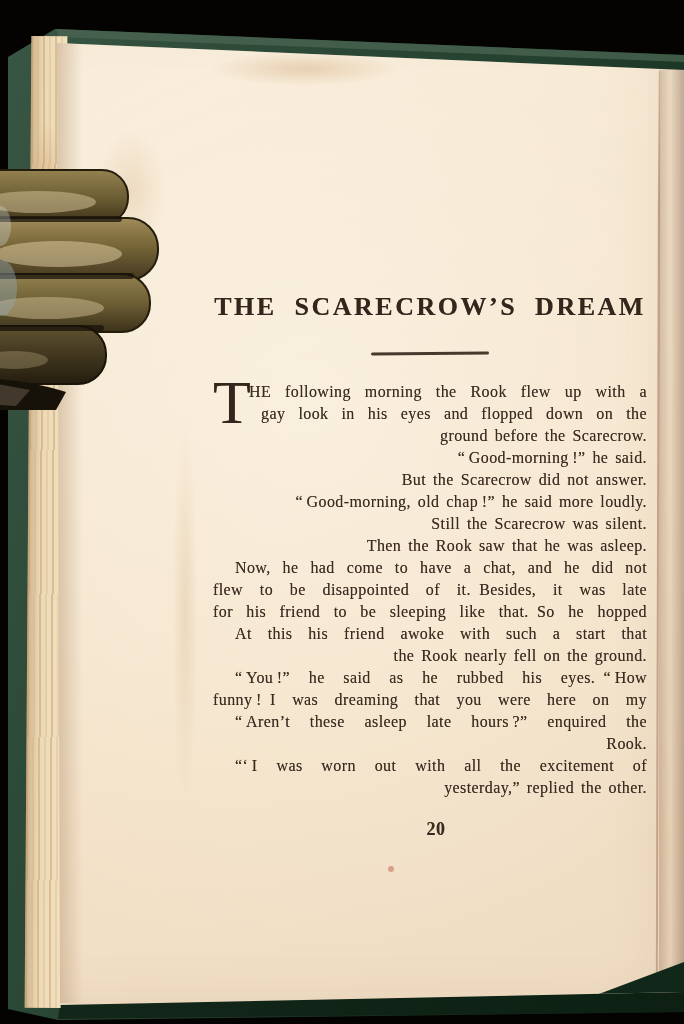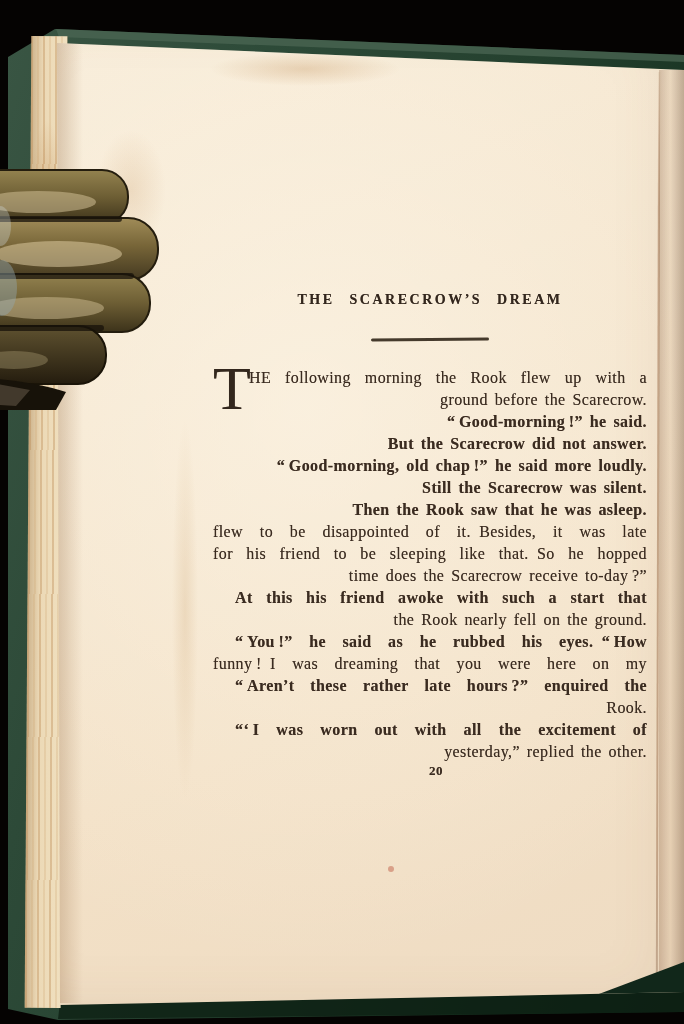--- a/index.html
+++ b/index.html
@@ -47,34 +47,34 @@
     background:linear-gradient(180deg,rgba(155,110,75,.1),rgba(155,110,75,.55) 15%,rgba(155,110,75,.5) 85%,rgba(100,60,35,.3));
     transform:rotate(.15deg);}
   .gutter-shade{position:absolute;left:659px;top:70px;width:25px;height:920px;
     background:linear-gradient(90deg,rgba(130,85,55,.28),rgba(223,192,158,.25) 45%,rgba(90,55,30,.30));}
   .corner-wedge{position:absolute;inset:0;background:#11271a;
     clip-path:polygon(575px 1003px,684px 962px,684px 1012px,580px 1012px);}
 
   
   .text-block{position:absolute;left:213px;top:292px;width:434px;color:#3a2b20;
     text-shadow:0 0 .5px rgba(58,43,32,.55);}
-  .chapter-title{margin:0;font-size:14px;font-weight:bold;letter-spacing:2.5px;word-spacing:9px;
+  .chapter-title{margin:0;font-size:26px;font-weight:bold;letter-spacing:2.5px;word-spacing:9px;
     text-align:center;color:#32261d;white-space:nowrap;}
   .rule{width:118px;height:3px;background:#453a2c;margin:30px auto 0 auto;border-radius:2px;
     transform:rotate(-.6deg);}
   .lines{position:relative;margin-top:26px;font-size:16px;line-height:22px;
     letter-spacing:.4px;word-spacing:2.5px;}
   .dropcap{position:absolute;left:0;top:-3px;font-size:62px;line-height:48px;color:#33271d;}
   .line{width:434px;}
   .line.j{text-align:justify;text-align-last:justify;}
   .line.end{text-align:right;}
-  .line.ind{text-indent:22px;font-weight:bold;}
+  .line.ind{text-indent:22px;}
   .line.dc1{padding-left:36px;width:398px;}
   .line.dc2{padding-left:48px;width:386px;}
-  .page-number{margin-top:0;text-align:center;font-size:13px;font-weight:bold;
+  .page-number{margin-top:20px;text-align:center;font-size:18px;font-weight:bold;
     letter-spacing:.5px;color:#3a2b20;padding-left:12px;}
 
   
   .ornament{position:absolute;left:-4px;top:168px;}
 </style>
 </head>
 <body>
 
 <div class="scene">
 
@@ -94,34 +94,35 @@
     <div class="gutter-line"></div>
     <div class="gutter-shade"></div>
     <div class="corner-wedge"></div>
 
     <div class="text-block">
       <h1 class="chapter-title">THE SCARECROW’S DREAM</h1>
       <div class="rule"></div>
       <div class="lines" id="lines">
         <span class="dropcap">T</span>
       <div class="line dc1 j">HE following morning the Rook flew up with a</div>
+          <div class="line dc2 j">gay look in his eyes and flopped down on the</div>
           <div class="line end">ground before the Scarecrow.</div>
           <div class="line ind end">“ Good-morning !” he said.</div>
           <div class="line ind end">But the Scarecrow did not answer.</div>
           <div class="line ind end">“ Good-morning, old chap !” he said more loudly.</div>
           <div class="line ind end">Still the Scarecrow was silent.</div>
           <div class="line ind end">Then the Rook saw that he was asleep.</div>
+          <div class="line ind j">Now, he had come to have a chat, and he did not</div>
           <div class="line j">flew to be disappointed of it. Besides, it was late</div>
           <div class="line j">for his friend to be sleeping like that. So he hopped</div>
-          <div class="line end">time does the Scarecrow receive to-day ?”</div>
           <div class="line ind j">At this his friend awoke with such a start that</div>
           <div class="line end">the Rook nearly fell on the ground.</div>
           <div class="line ind j">“ You !” he said as he rubbed his eyes. “ How</div>
           <div class="line j">funny ! I was dreaming that you were here on my</div>
-          <div class="line ind j">“ Aren’t these rather late hours ?” enquired the</div>
+          <div class="line ind j">“ Aren’t these asleep late hours ?” enquired the</div>
           <div class="line end">Rook.</div>
           <div class="line ind j">“‘ I was worn out with all the excitement of</div>
           <div class="line end">yesterday,” replied the other.</div>
         </div>
       <div class="page-number">20</div>
     </div>
   </div>
 
   <svg class="ornament" width="176" height="242" viewBox="0 0 176 242">
     <defs>

